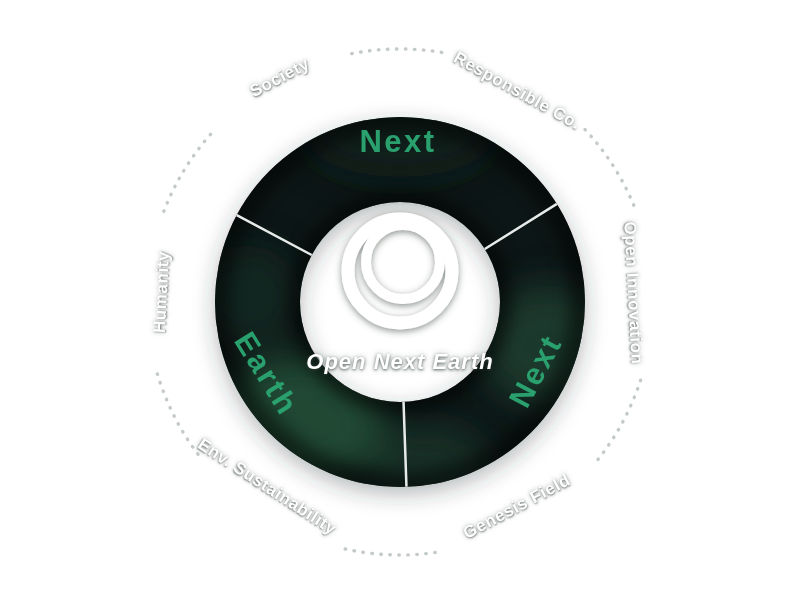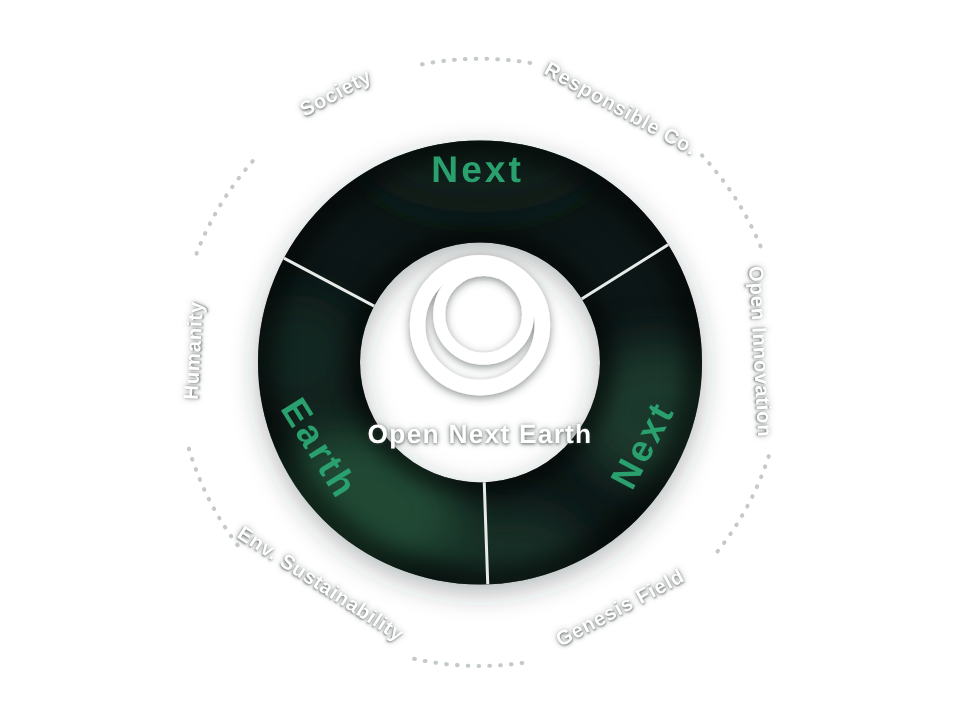--- a/index.html
+++ b/index.html
@@ -23,20 +23,21 @@
   }
   .seg-open {left:398px;top:142px;transform:translate(-50%,-50%);}
   .seg-next {left:536px;top:371px;transform:translate(-50%,-50%) rotate(-62deg);}
   .seg-earth{left:266px;top:374px;transform:translate(-50%,-50%) rotate(58deg);}
 
   
   .center-label{
     position:absolute;left:400px;top:362px;transform:translate(-50%,-50%);
     color:#ffffff;font-weight:700;font-size:22px;letter-spacing:1px;white-space:nowrap;
     text-shadow:0 1px 3px rgba(45,60,54,.75),0 0 6px rgba(45,60,54,.35);
+    font-style:italic;
   }
 
   
   .orbit-label{
     position:absolute;color:var(--outer-text);
     font-weight:700;font-size:17px;letter-spacing:.6px;white-space:nowrap;
     text-shadow:0 1px 2px rgba(52,64,60,.7),0 0 5px rgba(52,64,60,.38);
     transform-origin:center;
   }
   .ol-society        {left:280px;top:78px; transform:translate(-50%,-50%) rotate(-28deg);}

